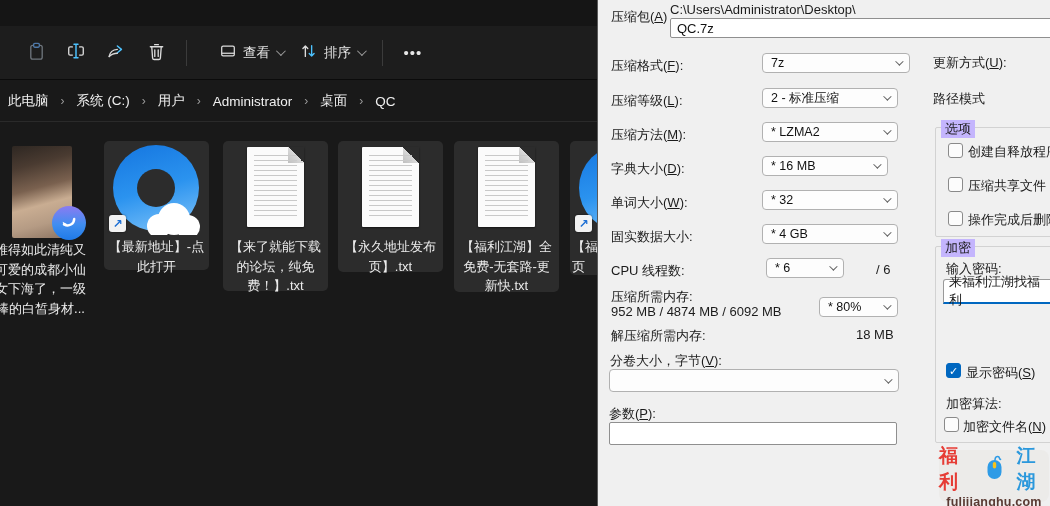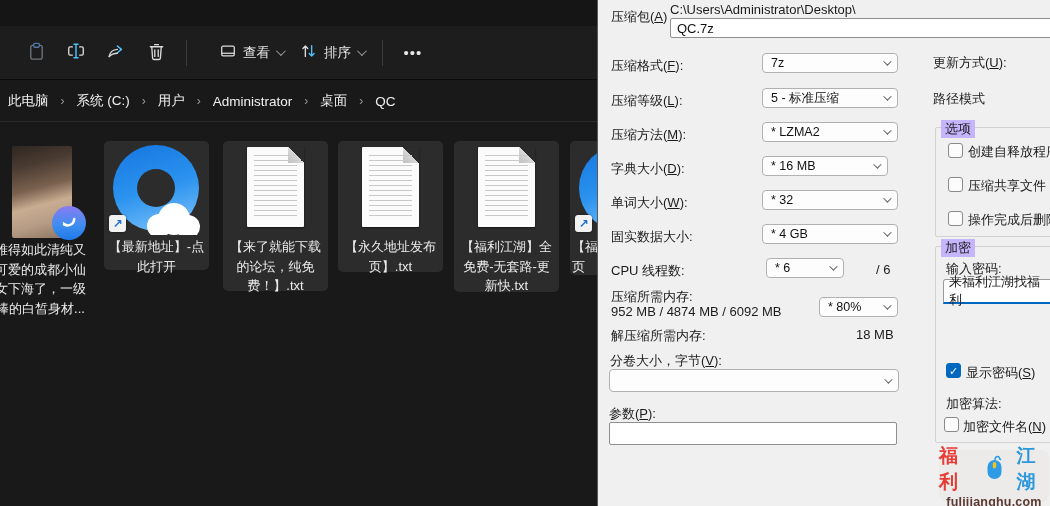--- a/index.html
+++ b/index.html
@@ -247,28 +247,28 @@
 
 <div id="dialog">
 
   <div class="lab mn" style="left:13px;top:8px">压缩包(<u>A</u>)</div>
   <div class="lab" style="left:72px;top:2px">C:\Users\Administrator\Desktop\</div>
   <div class="tinput" style="left:72px;top:18px;width:395px;height:20px">
     <span>QC.7z</span>
   </div>
 
   <div class="lab mn" style="left:13px;top:57px">压缩格式(<u>F</u>):</div>
-  <div class="combo" style="left:164px;top:53px;width:136px">
+  <div class="combo" style="left:164px;top:53px;width:148px">
       <span>7z</span>
       <span class="cchev"></span>
     </div>
 
   <div class="lab mn" style="left:13px;top:92px">压缩等级(<u>L</u>):</div>
   <div class="combo" style="left:164px;top:88px;width:136px">
-      <span>5 - 标准压缩</span>
+      <span>2 - 标准压缩</span>
       <span class="cchev"></span>
     </div>
 
   <div class="lab mn" style="left:13px;top:126px">压缩方法(<u>M</u>):</div>
   <div class="combo" style="left:164px;top:122px;width:136px">
       <span>* LZMA2</span>
       <span class="cchev"></span>
     </div>
 
   <div class="lab mn" style="left:13px;top:160px">字典大小(<u>D</u>):</div>

